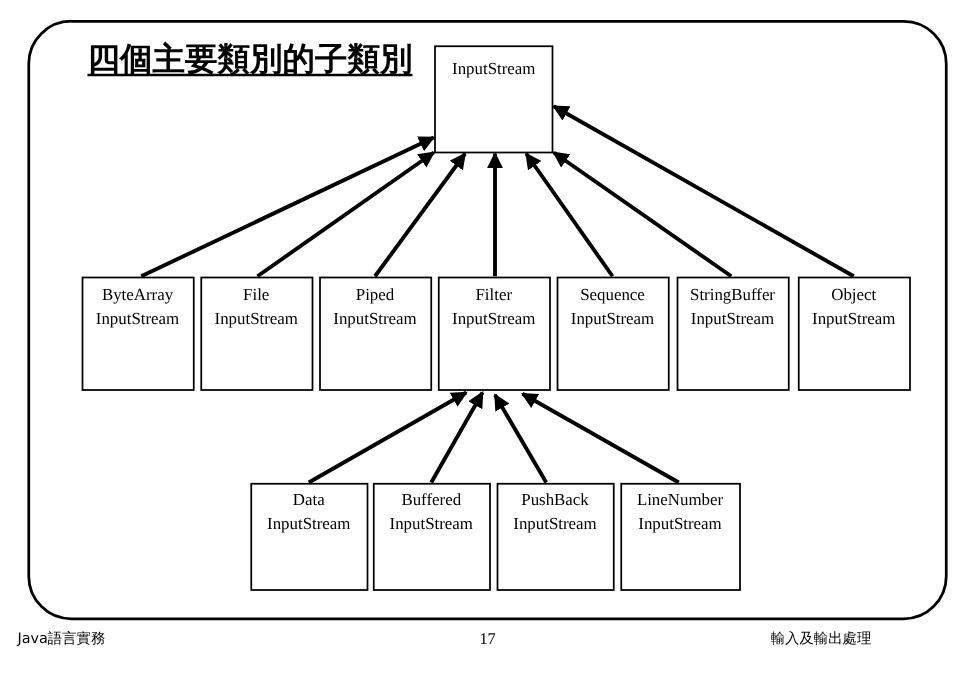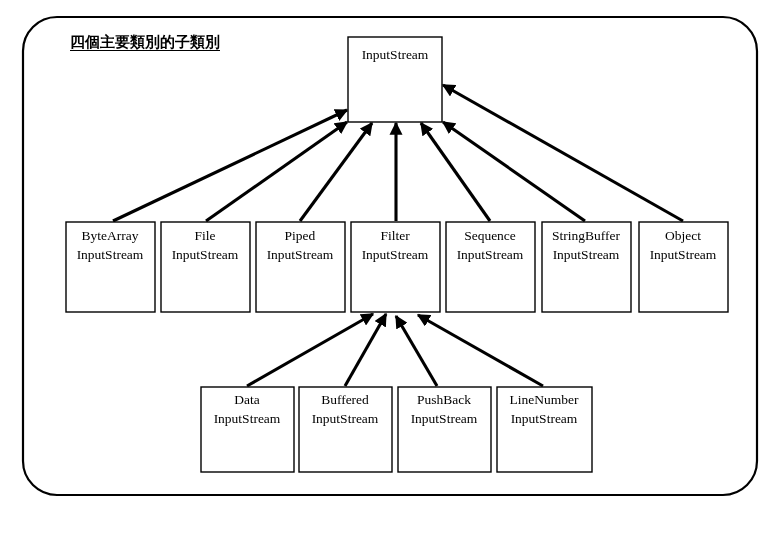--- a/index.html
+++ b/index.html
@@ -51,21 +51,21 @@
     font-size: 13.5px;
     fill: #000000;
     text-anchor: middle;
     dominant-baseline: alphabetic;
   }
   .slide-title {
     position: absolute;
     left: 70px;
     top: 34px;
     font-family: "DejaVu Sans", sans-serif;
-    font-size: 15px;
+    font-size: 26px;
     font-weight: bold;
     letter-spacing: 0px;
     text-decoration: underline;
     text-underline-offset: 3px;
     white-space: nowrap;
     line-height: 1.15;
   }
   .footer {
     position: absolute;
     left: 0;
@@ -201,14 +201,19 @@
       <g>
         <rect class="node-rect" x="497" y="387" width="95" height="85"></rect>
         <text class="node-label" x="544" y="404">LineNumber</text>
         <text class="node-label" x="544" y="423">InputStream</text>
       </g>
     </g>
   </svg>
 
   <div class="slide-title">四個主要類別的子類別</div>
 
+  <div class="footer">
+    <div class="footer-left">Java語言實務</div>
+    <div class="footer-center">17</div>
+    <div class="footer-right">輸入及輸出處理</div>
+  </div>
 
 </div>
 
 </body></html>

